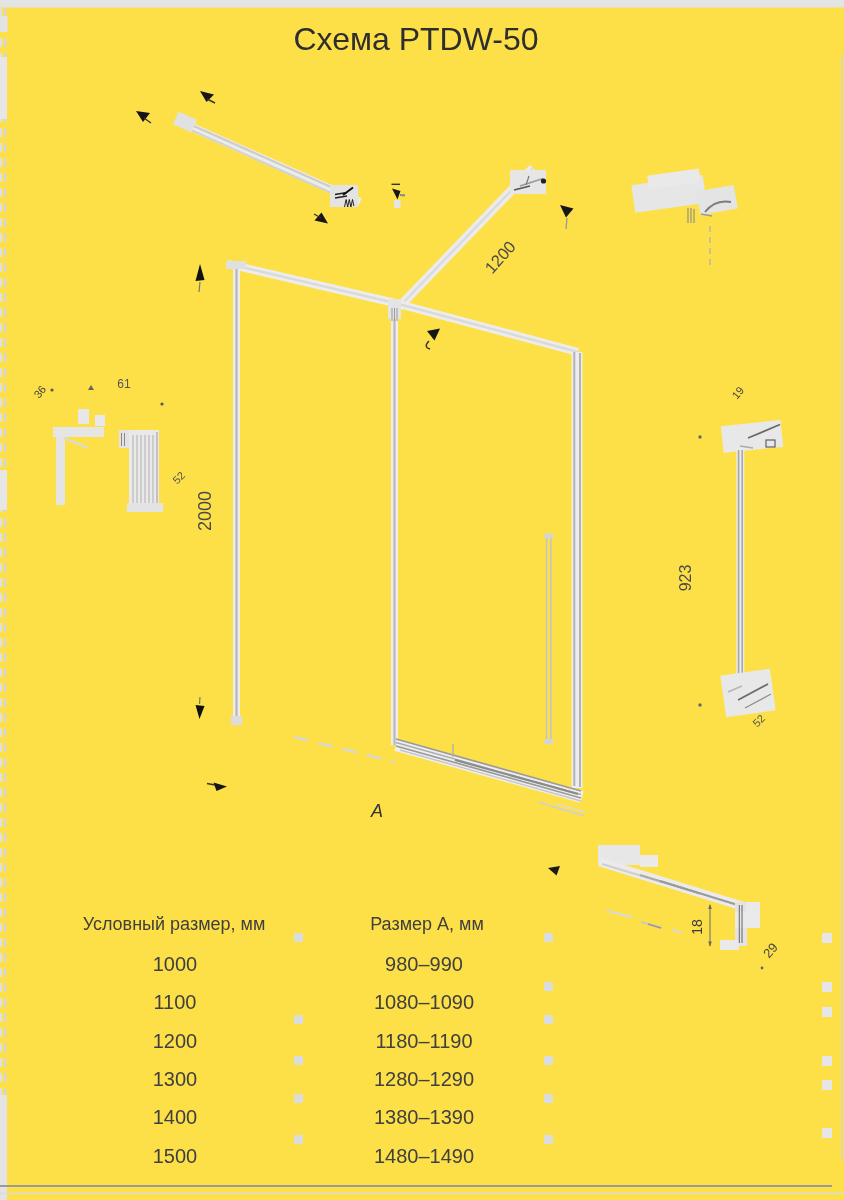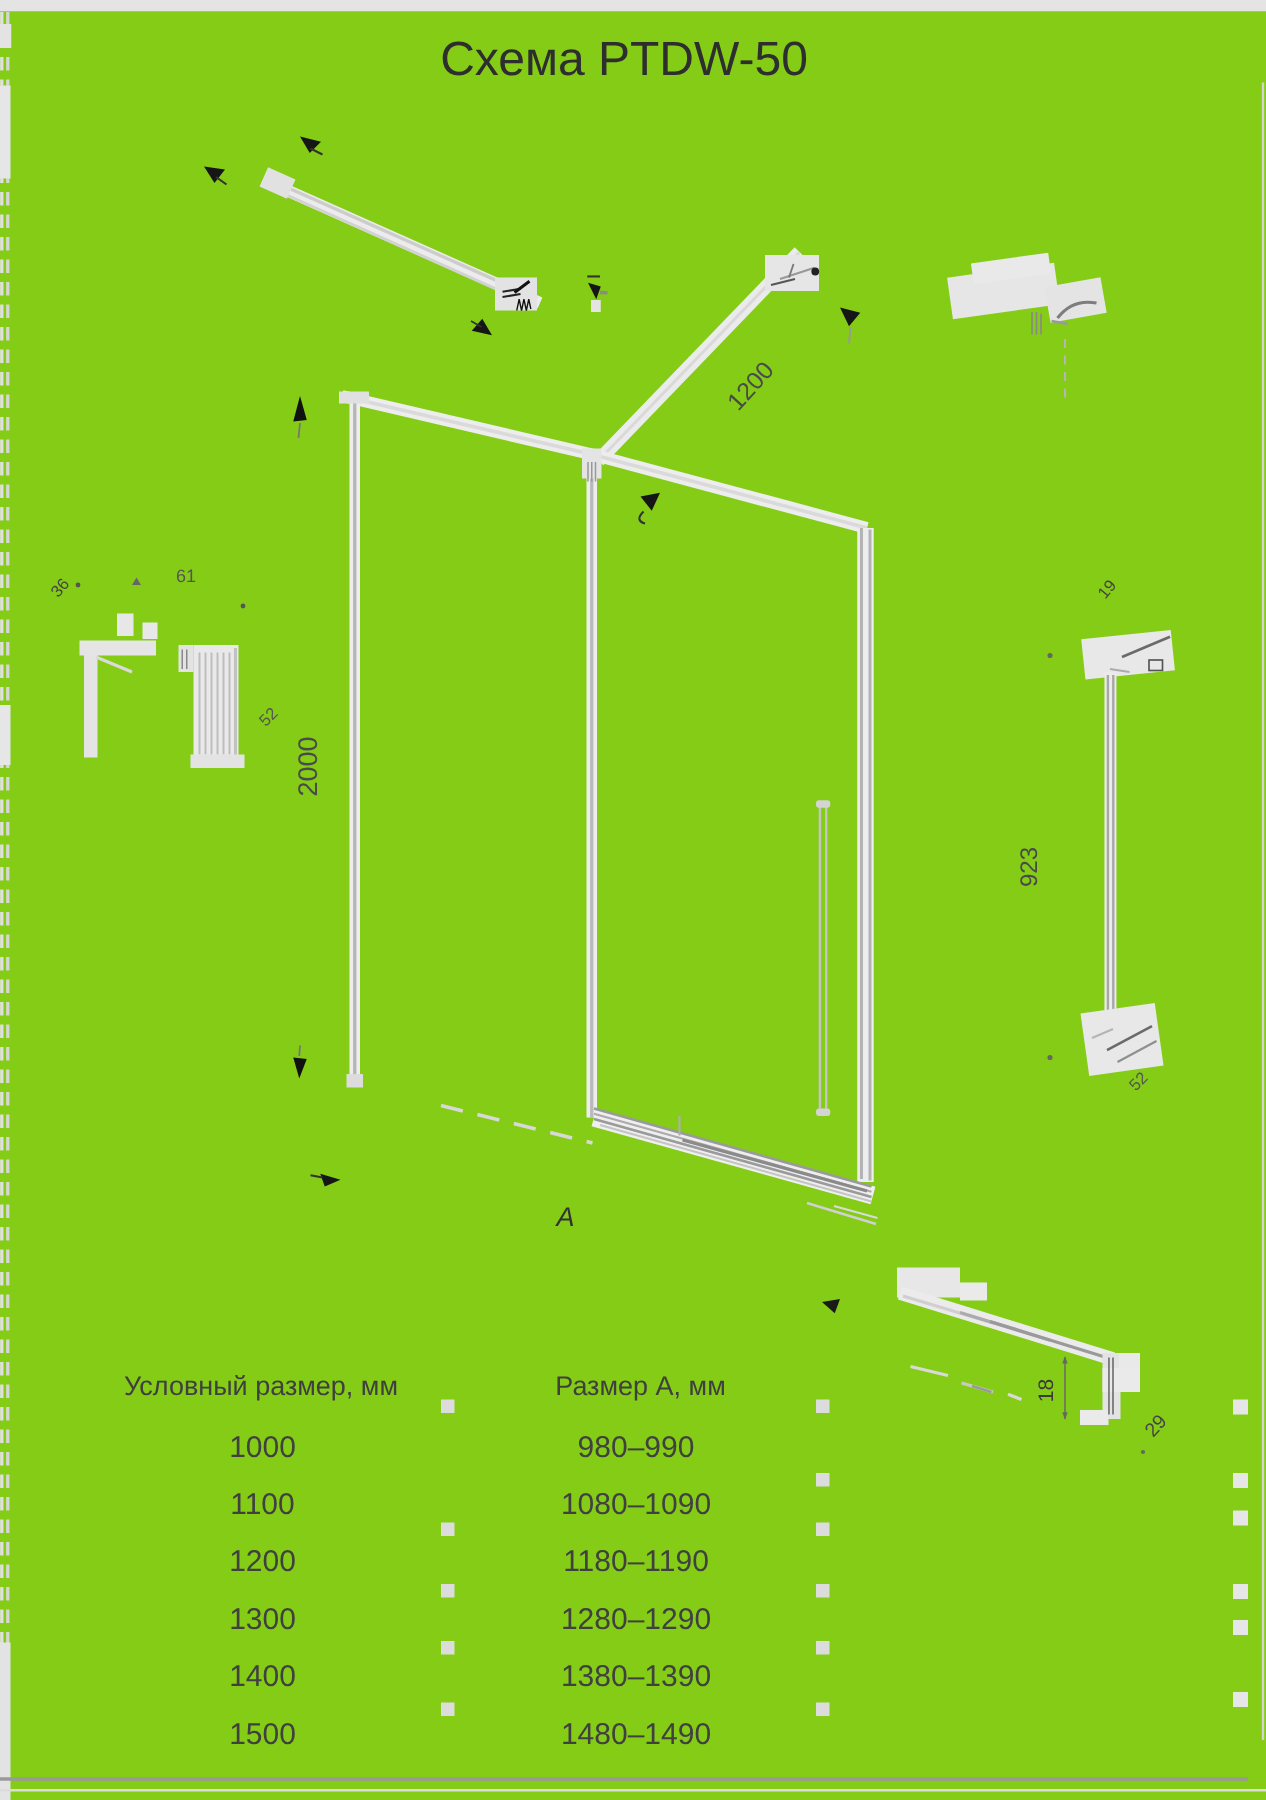--- a/index.html
+++ b/index.html
@@ -1,16 +1,16 @@
 <!DOCTYPE html>
 <html><head>
 <meta charset="utf-8">
 <style>
   html,body{margin:0;padding:0;background:#fff;}
-  #page{position:relative;width:844px;height:1200px;background:#84cc16;overflow:hidden;
+  #page{position:relative;width:844px;height:1200px;background:#fde047;overflow:hidden;
         font-family:"Liberation Sans", sans-serif;}
   svg{position:absolute;left:0;top:0;filter:blur(0.45px);}
 </style>
 </head>
 <body>
 <div id="page">
 <svg width="844" height="1200" viewBox="0 0 844 1200">
 
 <rect x="0" y="0" width="844" height="7.5" fill="#e4e4e4"></rect>
 <g id="leftstrip">

